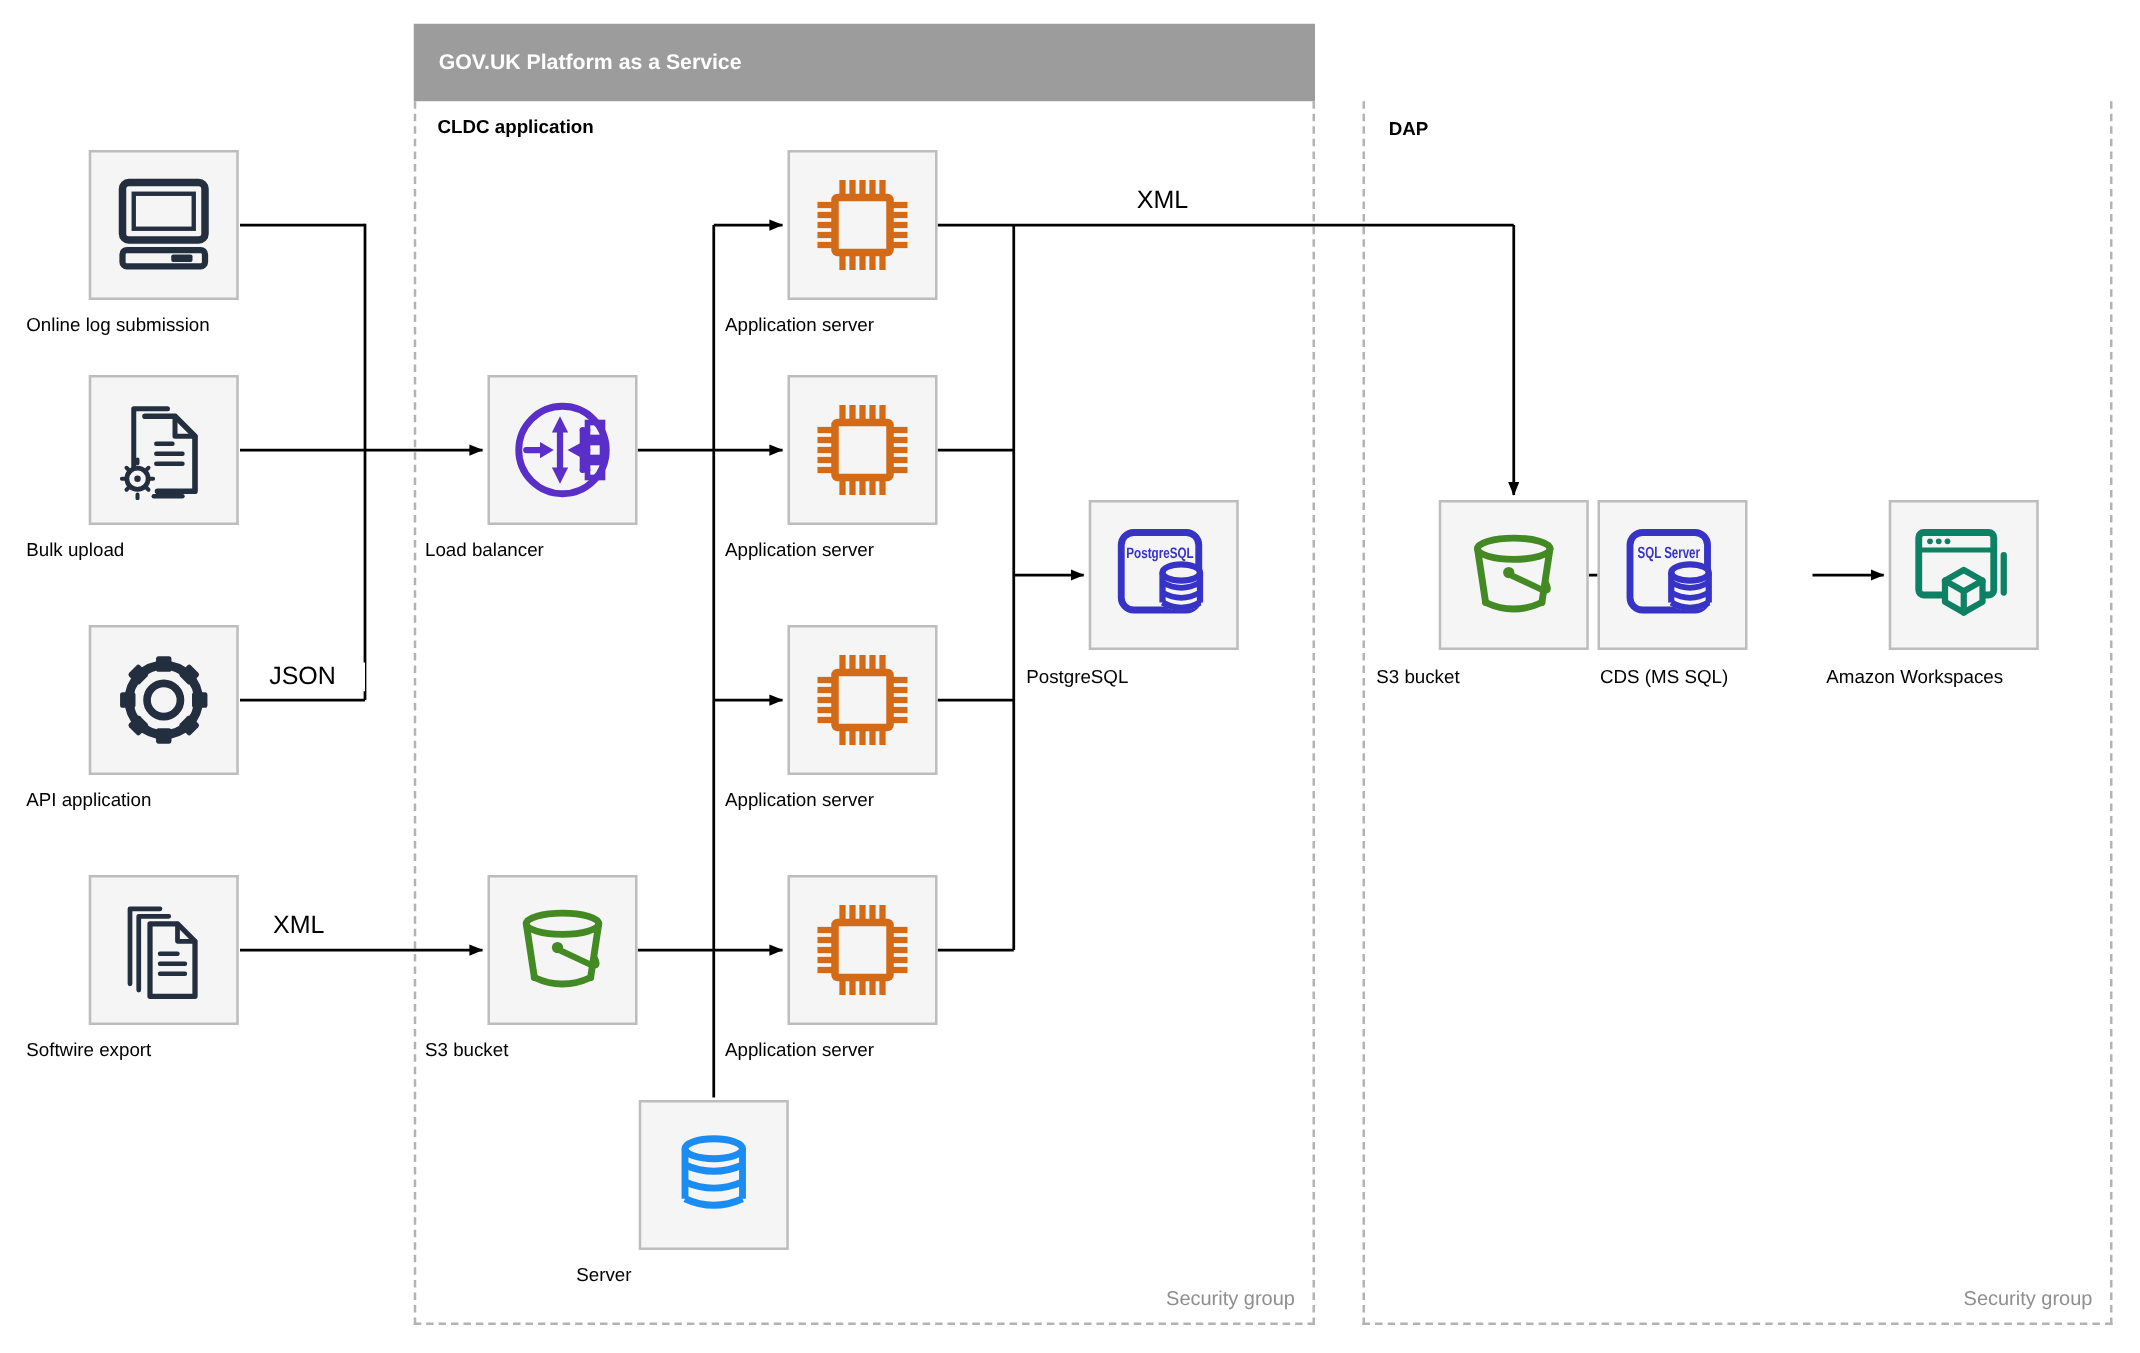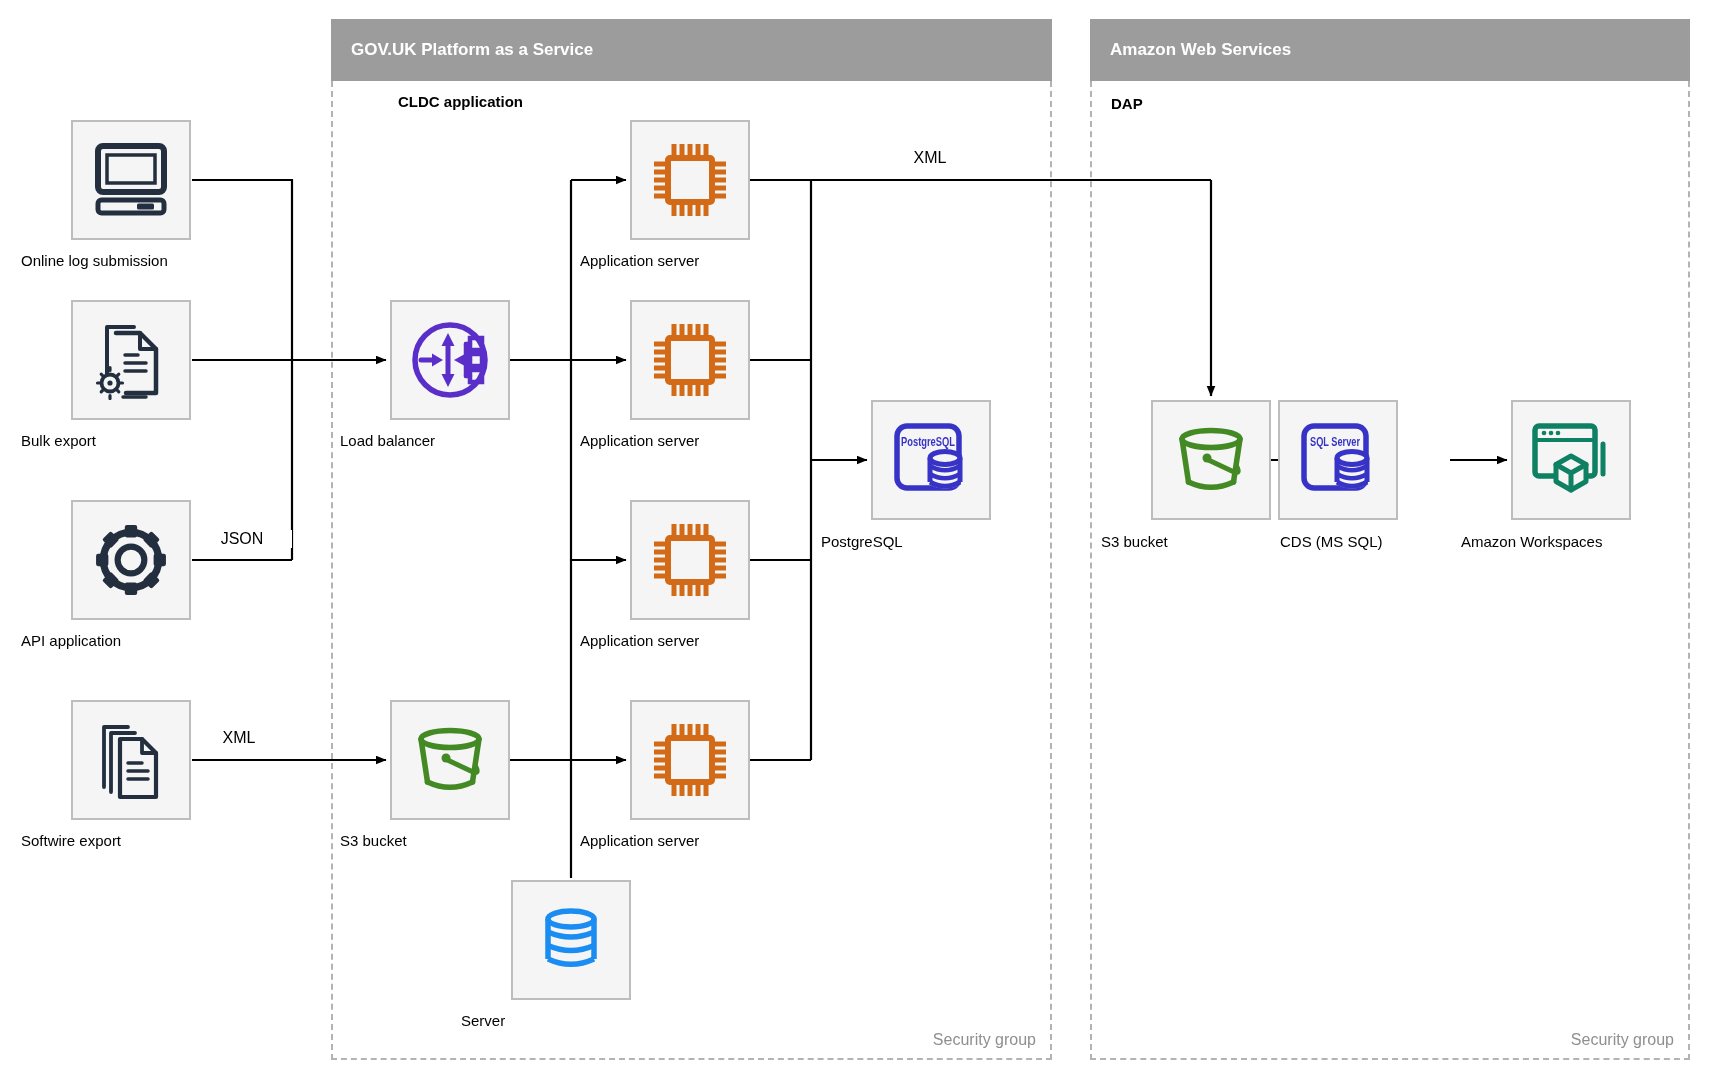--- a/index.html
+++ b/index.html
@@ -12,40 +12,37 @@
       box-sizing:border-box;}
   .container-sublabel{position:absolute;font-weight:bold;font-size:15px;color:#000;}
   .security-footer{position:absolute;width:300px;text-align:right;
       font-size:16px;color:#8F8F8F;}
   .node{position:absolute;width:120px;height:120px;background:#F5F5F5;
       border:2px solid #BDBDBD;box-sizing:border-box;display:flex;
       align-items:center;justify-content:center;}
   .node svg{display:block;}
   .node-label{position:absolute;width:220px;font-size:15px;
       color:#000;}
-  .edge-label{position:absolute;width:100px;text-align:center;font-size:16px;
+  .edge-label{position:absolute;width:100px;text-align:center;font-size:20px;
       color:#000;background:#ffffff;}
   #connector-layer{position:absolute;left:0;top:0;}
   .badge-text{font-family:"Liberation Sans",sans-serif;font-weight:bold;}
 </style>
 </head>
 <body>
 
 <div id="canvas">
 
   <div class="container-header" style="left:331px;top:19px;width:721px;height:62px;">
     <span>GOV.UK Platform as a Service</span>
   </div>
   <div class="container-body" style="left:331px;top:81px;width:721px;height:979px;"></div>
-  <div class="container-sublabel" style="left:350px;top:93px;margin-left:48px;">CLDC application</div>
+  <div class="container-sublabel" style="left:350px;top:93px;">CLDC application</div>
   <div class="security-footer" style="left:736px;top:1031px;">Security group</div>
 
-  <div class="container-header" style="left:1090px;top:19px;width:600px;height:62px;">
-    <span>Amazon Web Services</span>
-  </div>
   <div class="container-body" style="left:1090px;top:81px;width:600px;height:979px;"></div>
   <div class="container-sublabel" style="left:1111px;top:95px;">DAP</div>
   <div class="security-footer" style="left:1374px;top:1031px;">Security group</div>
 
   <svg id="connector-layer" width="1712" height="1082">
     <defs>
       <marker id="arr" markerWidth="12" markerHeight="10" refX="10.5" refY="4.5" orient="auto" markerUnits="userSpaceOnUse">
         <path d="M0,0 L11,4.5 L0,9 Z" fill="#000"></path>
       </marker>
     </defs>
@@ -107,21 +104,21 @@
           <circle cx="16" cy="63" r="8.5" stroke-width="3.8" fill="#F5F5F5"></circle>
           <circle cx="16" cy="63" r="2.6" fill="#232F3E" stroke="none"></circle>
           <g stroke-width="3.2">
             <path d="M16,50.5 V47.5 M16,75.5 V78.5 M3.5,63 H6.5 M25.5,63 H28.5"></path>
             <path d="M7.2,54.2 L9.3,56.3 M22.7,69.7 L24.8,71.8 M7.2,71.8 L9.3,69.7 M22.7,56.3 L24.8,54.2"></path>
           </g>
         </g>
       </svg>
     </span>
   </div>
-  <div class="node-label" style="left:21px;top:432px;">Bulk export</div>
+  <div class="node-label" style="left:21px;top:432px;">Bulk upload</div>
 
   <div class="node" style="left:71px;top:500px;">
     <span>
       <svg width="74" height="74" viewBox="0 0 72 72">
         <g fill="#232F3E">
           <g transform="rotate(0 36 36)">
               <rect x="30" y="2" width="12" height="12" rx="2"></rect>
             </g>
           <g transform="rotate(45 36 36)">
               <rect x="30" y="2" width="12" height="12" rx="2"></rect>

